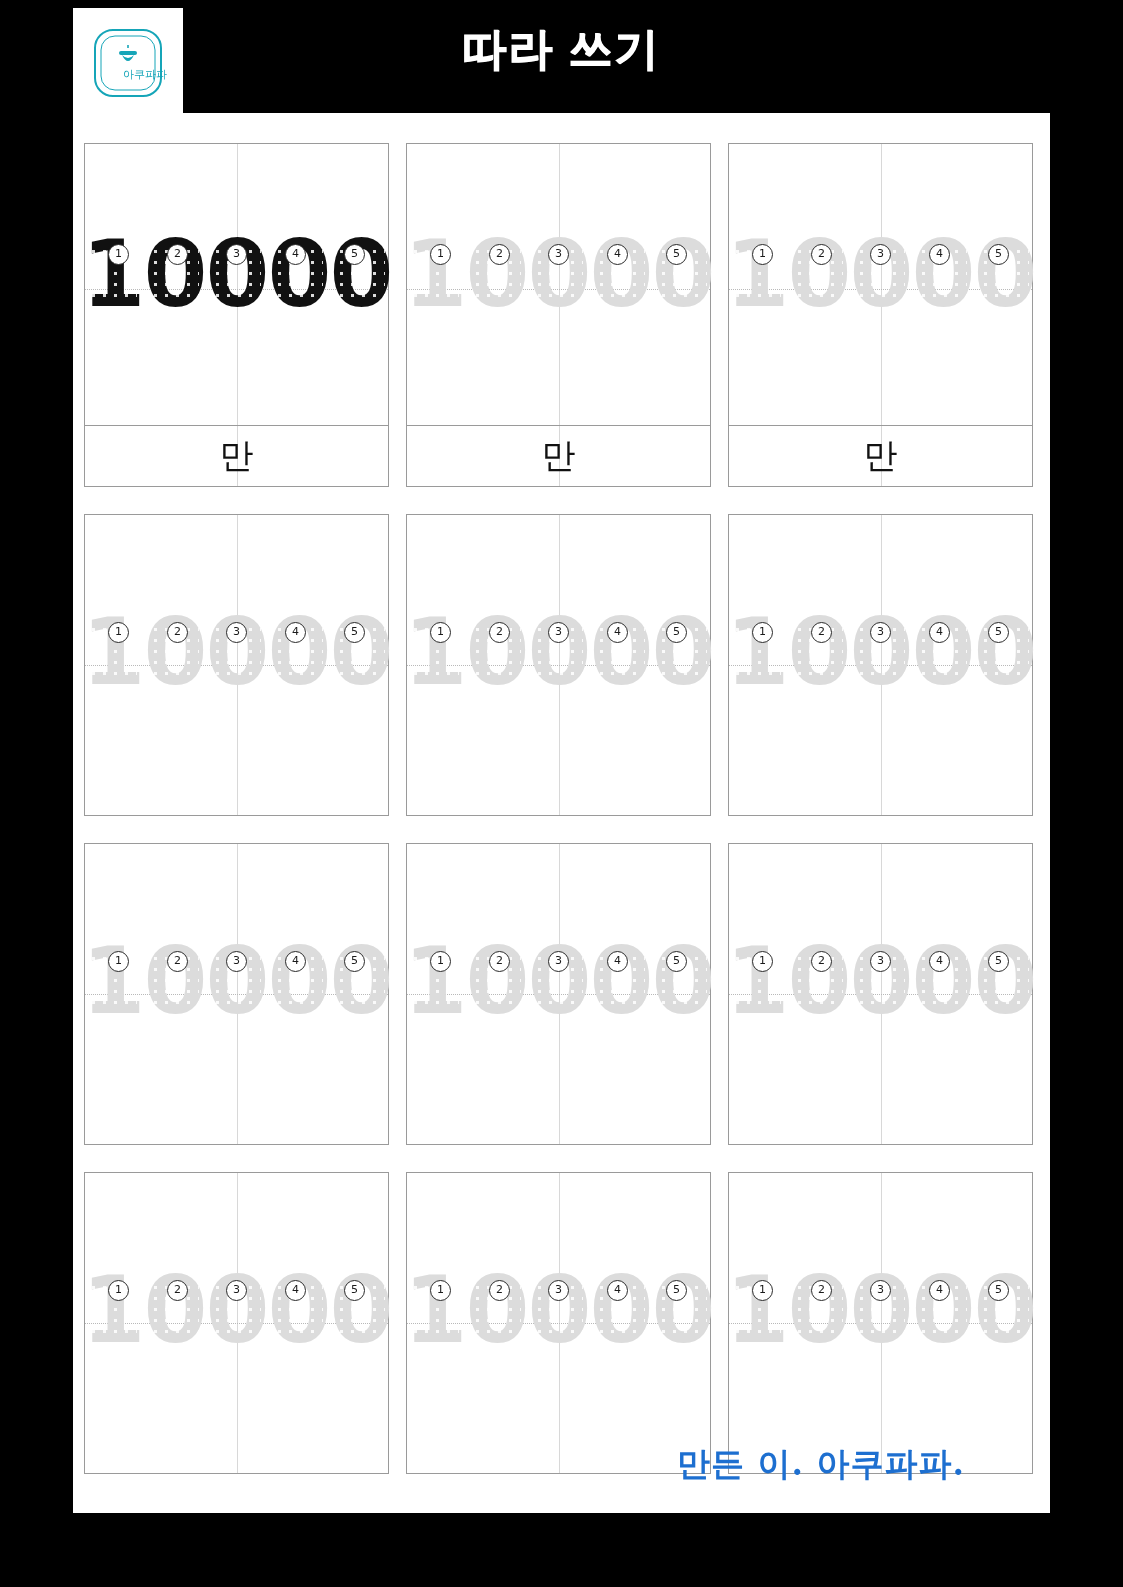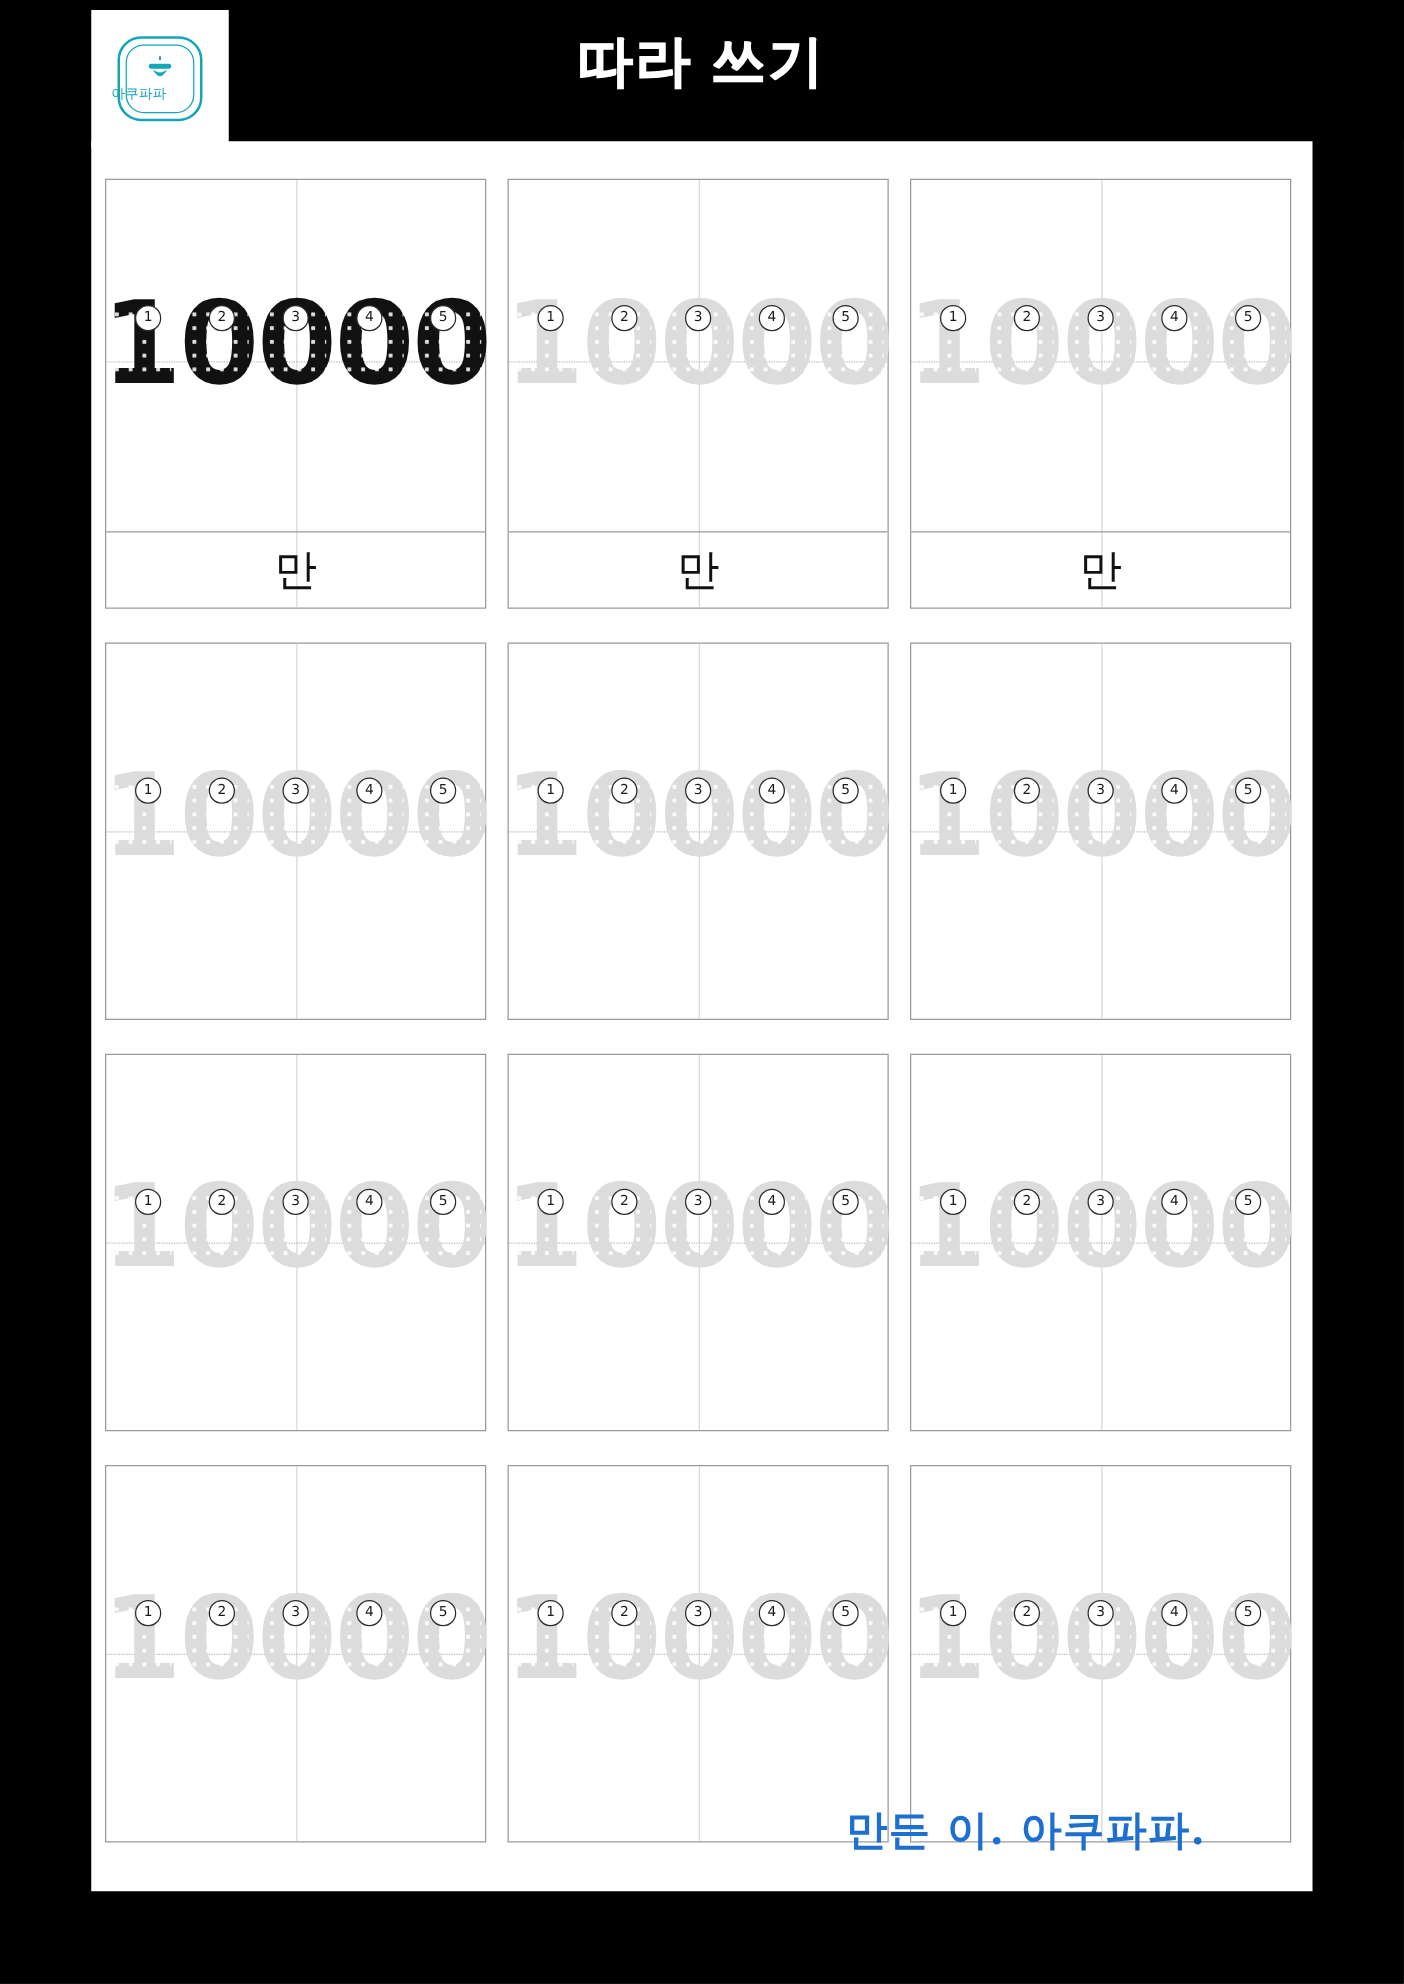--- a/index.html
+++ b/index.html
@@ -44,21 +44,21 @@
     display: flex;
     align-items: center;
     justify-content: center;
   }
   .logo-shape {
     position: relative;
     width: 78px;
     height: 78px;
     display: flex;
     align-items: center;
-    justify-content: flex-start;
+    justify-content: flex-end;
   }
   .logo-shape svg { position: absolute; left: 0; top: 0; }
   .logo-text {
     position: relative;
     font-size: 11px;
     color: #15a5b8;
     margin-top: 22px;
     letter-spacing: 0px;
     white-space: nowrap;
   }

